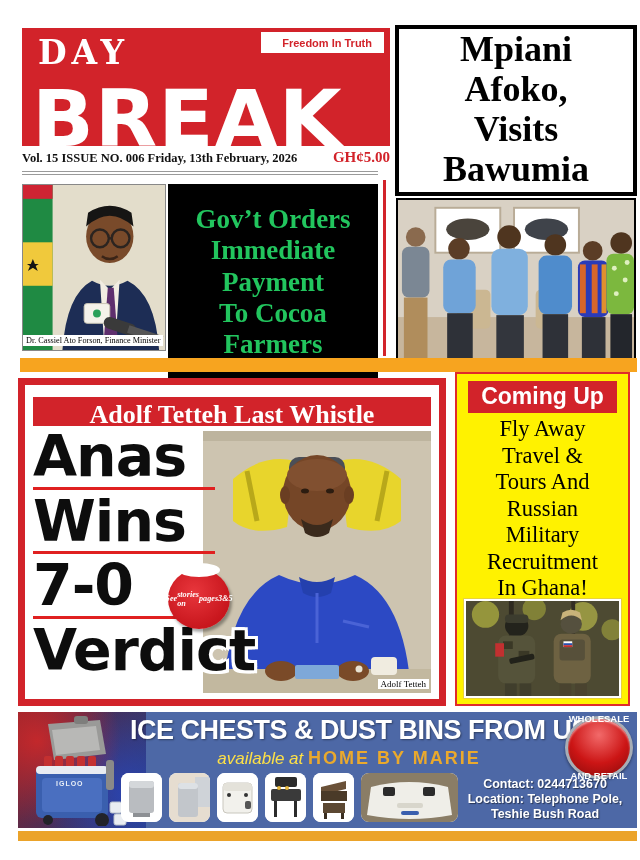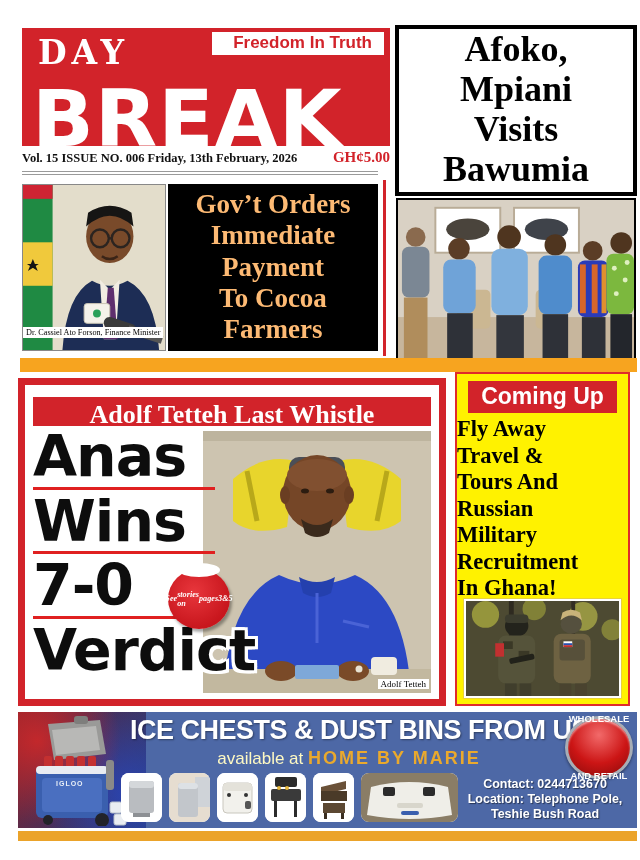--- a/index.html
+++ b/index.html
@@ -9,21 +9,21 @@
     font-family:"Liberation Sans", sans-serif; overflow:hidden;
   }
 
   
   .masthead { position:absolute; left:22px; top:28px; width:368px; height:118px; background:#d2232a; }
   .mh-day {
     position:absolute; left:16px; top:5px; color:#fff;
     font-family:"DejaVu Serif", serif; font-weight:bold; font-size:33px; letter-spacing:5px;
   }
   .mh-tagline-box { position:absolute; right:6px; top:4px; background:#fff; padding:1px 12px 2px; }
-  .mh-tagline { color:#d2232a; font-weight:bold; font-size:17px;margin-left:9px; }
+  .mh-tagline { color:#d2232a; font-weight:bold; font-size:11px;margin-left:9px; }
   .mh-break {
     position:absolute; left:10px; bottom:-12px; color:#fff;
     font-family:"DejaVu Sans", sans-serif; font-weight:900; font-size:78px; line-height:1;
     letter-spacing:1px; transform:scaleX(1.04); transform-origin:left bottom;
   }
   .issue-row { position:absolute; left:22px; top:149px; width:368px; display:flex; justify-content:space-between; align-items:baseline; }
   .issue-text { font-family:"Liberation Serif", serif; font-weight:bold; font-size:12.5px; color:#111; }
   .issue-price { font-family:"Liberation Serif", serif; font-weight:bold; font-size:15px; color:#d2232a; }
   .hairlines { position:absolute; left:22px; top:171px; width:356px; height:4px; border-top:1px solid #9a9a9a; border-bottom:1px solid #9a9a9a; }
 
@@ -34,27 +34,27 @@
     font-family:"Liberation Serif", serif; font-weight:bold; color:#000;
     font-size:36px; line-height:1.11; padding-top:1px;
   }
   .bawumia-photo { position:absolute; left:396px; top:198px; width:240px; height:165px; border:2px solid #000; }
   .bawumia-photo svg { display:block; width:100%; height:100%; }
 
   
   .cocoa-photo { position:absolute; left:22px; top:184px; width:144px; height:167px; border:1px solid #888; }
   .cocoa-photo svg { display:block; width:100%; height:100%; }
   .photo-caption {
-    position:absolute; left:0; bottom:12px; background:#fff; color:#000;
+    position:absolute; left:0; bottom:4px; background:#fff; color:#000;
     font-family:"Liberation Serif", serif; font-size:8.2px; padding:1px 3px; white-space:nowrap;margin-top:12px;
   }
   .cocoa-headline {
-    position:absolute; left:168px; top:184px; width:210px; height:167px; background:#000;
-    color:#fdba74; text-align:center; font-family:"Liberation Serif", serif; font-weight:bold;
-    font-size:27px; line-height:1.16; padding-top:5px;
+    position:absolute; left:168px; top:184px; width:210px; height:200px; background:#000;
+    color:#22c55e; text-align:center; font-family:"Liberation Serif", serif; font-weight:bold;
+    font-size:27px; line-height:1.16; padding-top:20px;
   }
   .col-divider { position:absolute; left:383px; top:180px; width:3px; height:176px; background:#d2232a; }
 
   
   .orange-bar { position:absolute; left:20px; top:358px; width:617px; height:14px; background:#f7a41f; }
 
   
   .anas-box {
     position:absolute; left:18px; top:378px; width:428px; height:328px;
     border:7px solid #d2232a; background:#fff;
@@ -97,21 +97,21 @@
 
   
   .comingup-box {
     position:absolute; left:455px; top:372px; width:175px; height:334px;
     background:#fff200; border:2px solid #e02b2b;
   }
   .comingup-banner {
     margin:7px 11px 3px; background:#d2232a; color:#fff; text-align:center;
     font-weight:bold; font-size:23px; padding:2px 12px 3px; letter-spacing:0;
   }
-  .comingup-text { text-align:left; font-family:"Liberation Serif", serif; font-weight:bold; font-size:22.5px; line-height:1.18; color:#000; }
+  .comingup-text { text-align:center; font-family:"Liberation Serif", serif; font-weight:normal; font-size:22.5px; line-height:1.18; color:#000; }
   .soldiers-photo { position:absolute; left:7px; bottom:6px; width:157px; height:99px; border:2px solid #fff; outline:1px solid #e8d23c; }
   .soldiers-photo svg { display:block; width:100%; height:100%; }
 
   
   .ad { position:absolute; left:18px; top:712px; width:619px; height:116px; background:#4d68a6; overflow:hidden; }
   .ad-smoke {
     position:absolute; left:0; top:0; width:128px; height:116px;
     background:
       radial-gradient(circle at 15% 25%, rgba(210,40,40,0.85), rgba(210,40,40,0) 60%),
       radial-gradient(circle at 85% 70%, rgba(40,70,190,0.8), rgba(40,70,190,0) 65%),
@@ -121,21 +121,21 @@
   .ad-cooler svg { display:block; width:100%; height:100%; }
   .igloo-label {
     position:absolute; left:34px; top:66px; color:#e8eef6; font-size:7px; font-weight:bold; letter-spacing:1px;
   }
   .ad-headline {
     position:absolute; left:112px; top:3px; width:438px; text-align:center;
     color:#fff; font-weight:900; font-size:27px; letter-spacing:-0.5px; white-space:nowrap;
     text-shadow:1px 1px 2px rgba(0,0,0,0.4);
   }
   .ad-sub { position:absolute; left:112px; top:36px; width:438px; text-align:center; white-space:nowrap; }
-  .ad-sub-prefix { color:#fef9c3; font-size:17px; }
+  .ad-sub-prefix { color:#fde047; font-size:17px;font-style:italic; }
   .ad-sub-brand { color:#eaa92d; font-size:18px; font-weight:700; letter-spacing:2px; }
   .ad-badge {
     position:absolute; right:4px; top:4px; width:68px; height:63px; border-radius:50%;
     background:radial-gradient(circle at 50% 28%, #f26a6a, #cc1515 55%, #8c0b0b 95%);
     border:3px solid #a7adb5; box-shadow:0 2px 3px rgba(0,0,0,0.4), inset 0 2px 2px rgba(255,255,255,0.5);
     display:flex; flex-direction:column; justify-content:center; align-items:center; text-align:center;gap:46px;
   }
   .ad-badge-line { color:#fff; font-weight:900; font-size:9.5px; line-height:1.1; }
   .ad-thumbs { position:absolute; left:103px; top:61px; display:flex; gap:7px; align-items:flex-start; }
   .thumb { width:41px; height:49px; background:#fff; border-radius:8px; overflow:hidden; }
@@ -160,22 +160,22 @@
     </div>
     <div class="mh-break">BREAK</div>
   </div>
   <div class="issue-row">
     <span class="issue-text">Vol. 15  ISSUE NO. 006   Friday, 13th February, 2026</span>
     <span class="issue-price">GH¢5.00</span>
   </div>
   <div class="hairlines"></div>
 
   <div class="afoko-box">
+    <div>Mpiani</div>
     <div>Afoko,</div>
-    <div>Mpiani</div>
     <div>Visits</div>
     <div>Bawumia</div>
   </div>
   <div class="bawumia-photo">
     <svg viewBox="0 0 240 165" preserveAspectRatio="none">
       <rect width="240" height="165" fill="#d9d1c4"></rect>
       <rect y="120" width="240" height="45" fill="#c7b69d"></rect>
       <rect x="38" y="8" width="66" height="46" fill="#fff" stroke="#b9ac97" stroke-width="2"></rect>
       <ellipse cx="71" cy="30" rx="22" ry="11" fill="#4a443c"></ellipse>
       <rect x="118" y="8" width="66" height="46" fill="#fff" stroke="#b9ac97" stroke-width="2"></rect>

